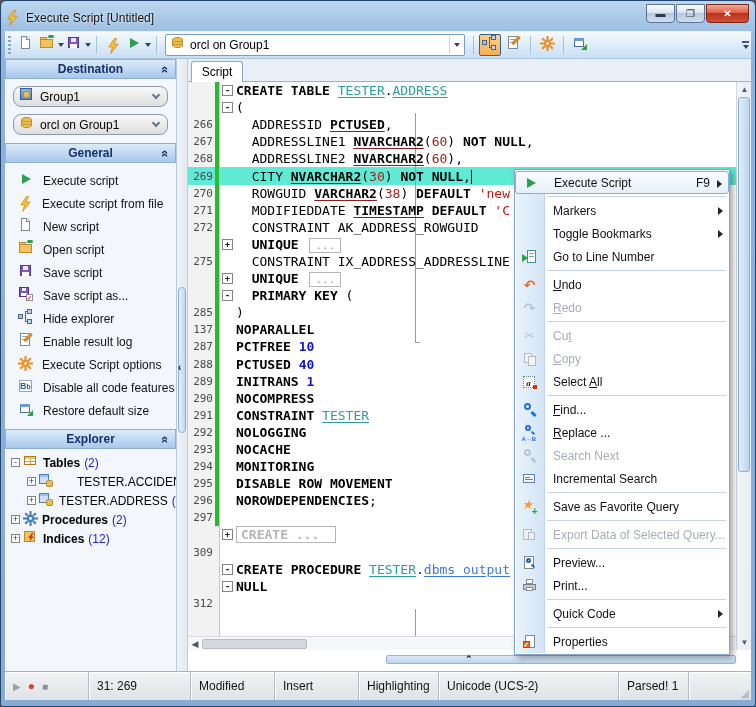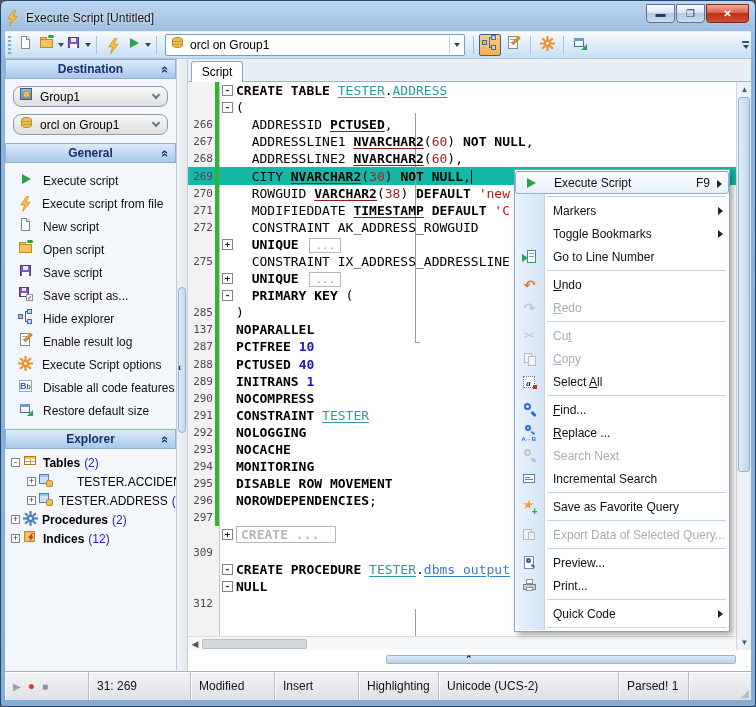--- a/index.html
+++ b/index.html
@@ -41,21 +41,21 @@
   #sb-scroll { left:176px; top:58px; width:11px; bottom:35px; background:linear-gradient(90deg,#f0f3f7,#e4e9ef); border-right:1px solid #c4cedb; }
   #sb-thumb { position:absolute; left:1px; width:8px; top:228px; height:146px; background:linear-gradient(90deg,#e6eef7,#c2d8ee); border:1px solid #8fb0d8; border-radius:4px; }
   #sb-collapse { position:absolute; left:1px; top:303px; font-size:10px; color:#111; font-weight:bold; }
   
   #editorpanel { left:187px; top:58px; right:4px; bottom:35px; background:#fff; }
   #tabbar { position:absolute; left:0; top:0; right:0; height:23px; background:#e9eff7; border-bottom:1px solid #9ab0cc; }
   #tab-script { position:absolute; left:3px; top:2px; width:52px; height:21px; background:#fff; border:1px solid #93a8c4; border-bottom:none; border-radius:3px 3px 0 0; text-align:center; font-size:12px; line-height:20px; }
   #code { position:absolute; left:0; top:23px; right:15px; bottom:35px; overflow:hidden; font-family:"DejaVu Sans Mono", monospace; }
   #gutterbg { position:absolute; left:0; top:0; bottom:0; width:32px; background:#f2f2f2; border-right:1px solid #c6c6c6; }
   .code-row { position:relative; height:17.1px; display:flex; align-items:center; }
-  .code-row.cur { background:#14b8a6; }
+  .code-row.cur { background:#5eead4; }
   .lnum { flex:0 0 27px; text-align:right; font-size:11px; color:#4a4a4a; padding-right:2px; z-index:2; }
   .chg { flex:0 0 4px; height:100%; z-index:2; }
   .chg.on { background:#2db82d; }
   .foldcol { flex:0 0 17px; display:flex; justify-content:center; z-index:2; }
   .foldbox { width:11px; height:11px; border:1px solid #848484; background:#fff; font:bold 9px/9px "DejaVu Sans Mono",monospace; text-align:center; color:#222; }
   .ltext { white-space:pre; font-size:13px; color:#000; z-index:1; }
   .seg-kw { font-weight:bold; }
   .seg-ty { font-weight:bold; text-decoration:underline; text-decoration-color:#8b1a1a; text-underline-offset:2px; }
   .seg-obj { color:#2f9d9d; text-decoration:underline; text-underline-offset:2px; }
   .seg-num { color:#1414cc; font-weight:bold; }
@@ -738,16 +738,25 @@
           <i></i>
         </div>
         <div class="mi">
           <span class="ic"></span>
           <span class="lbl">Quick Code</span>
           <span class="sub"></span>
         </div>
         <div class="msep">
           <i></i>
         </div>
+        <div class="mi">
+          <span class="ic">
+            <i class="i">
+              <i style="left:3px;top:1px;width:10px;height:13px;background:#fff;border:1px solid #808890"></i>
+              <i style="left:1px;top:7px;width:7px;height:7px;background:#e87828;border:1px solid #b05010;color:#fff;font:bold 6px sans-serif;line-height:7px;text-align:center">✓</i>
+            </i>
+          </span>
+          <span class="lbl">Properties</span>
+        </div>
       </div>
   </div>
 
 </div>
 
 </body></html>

